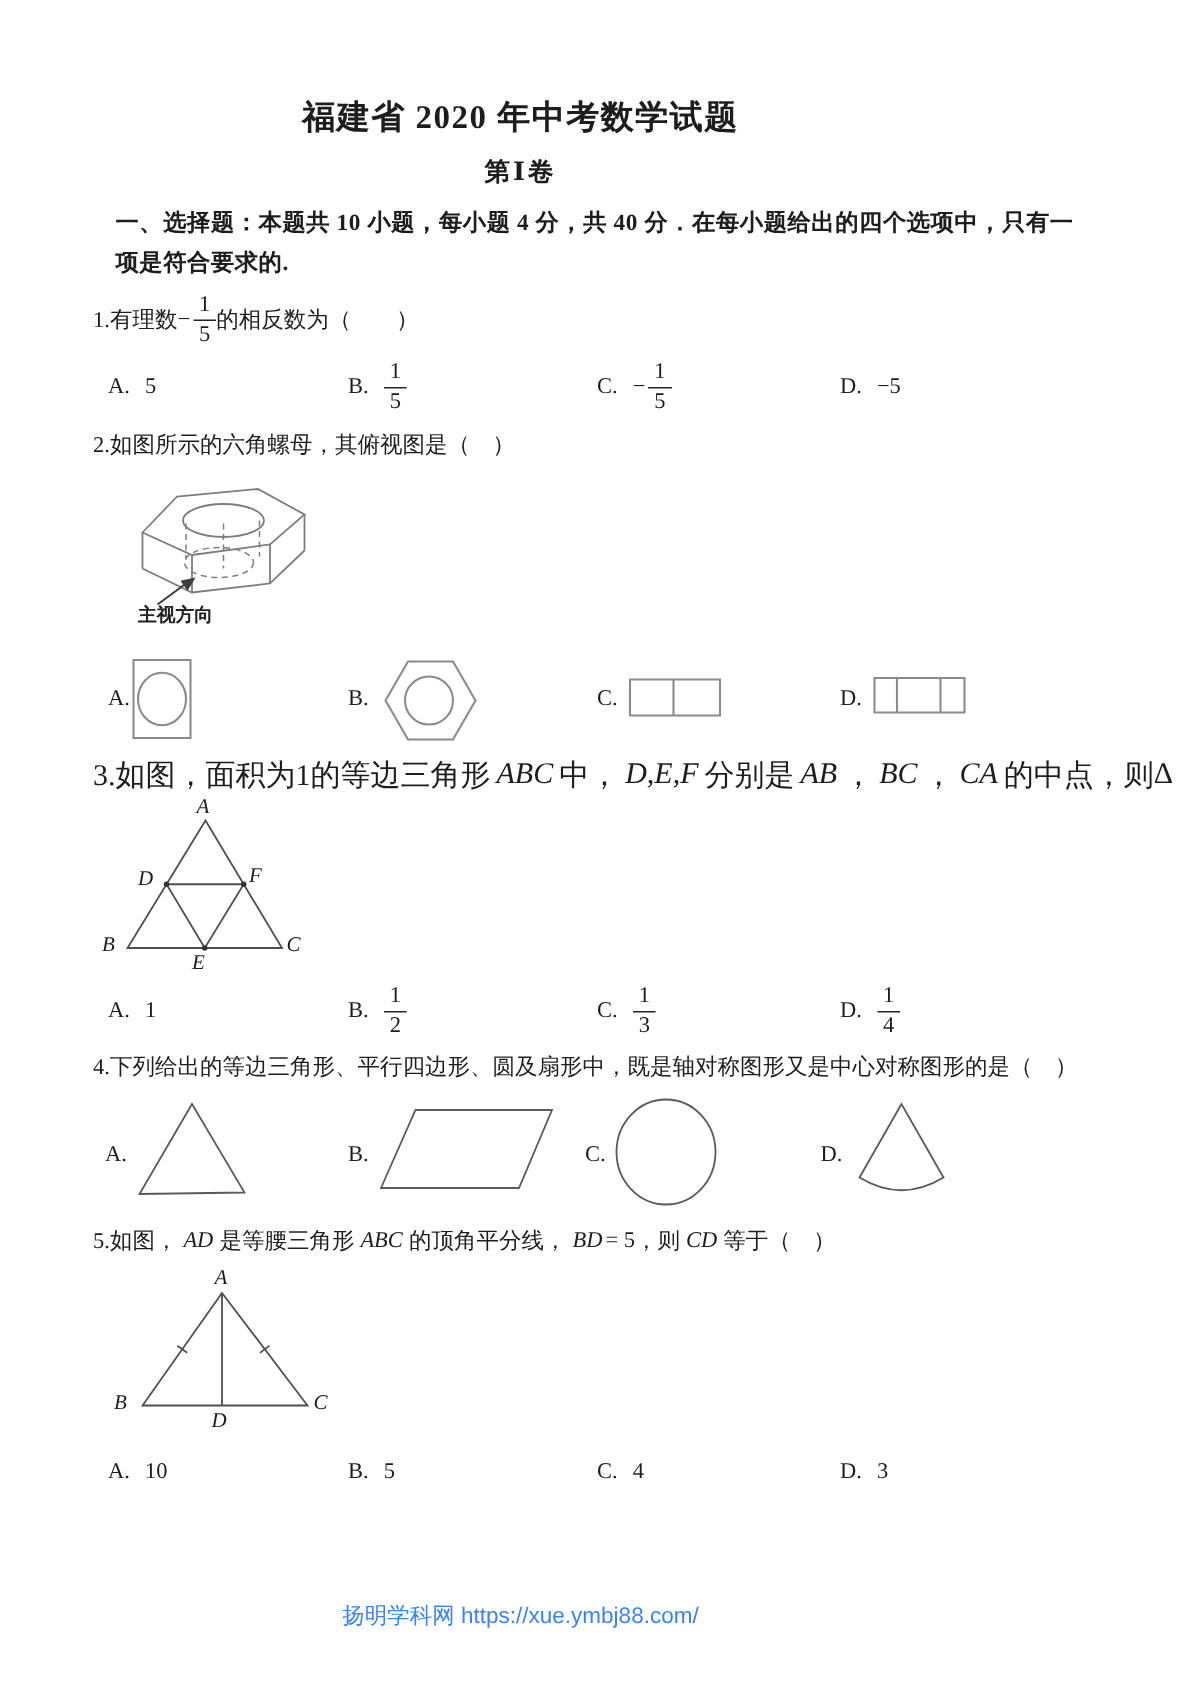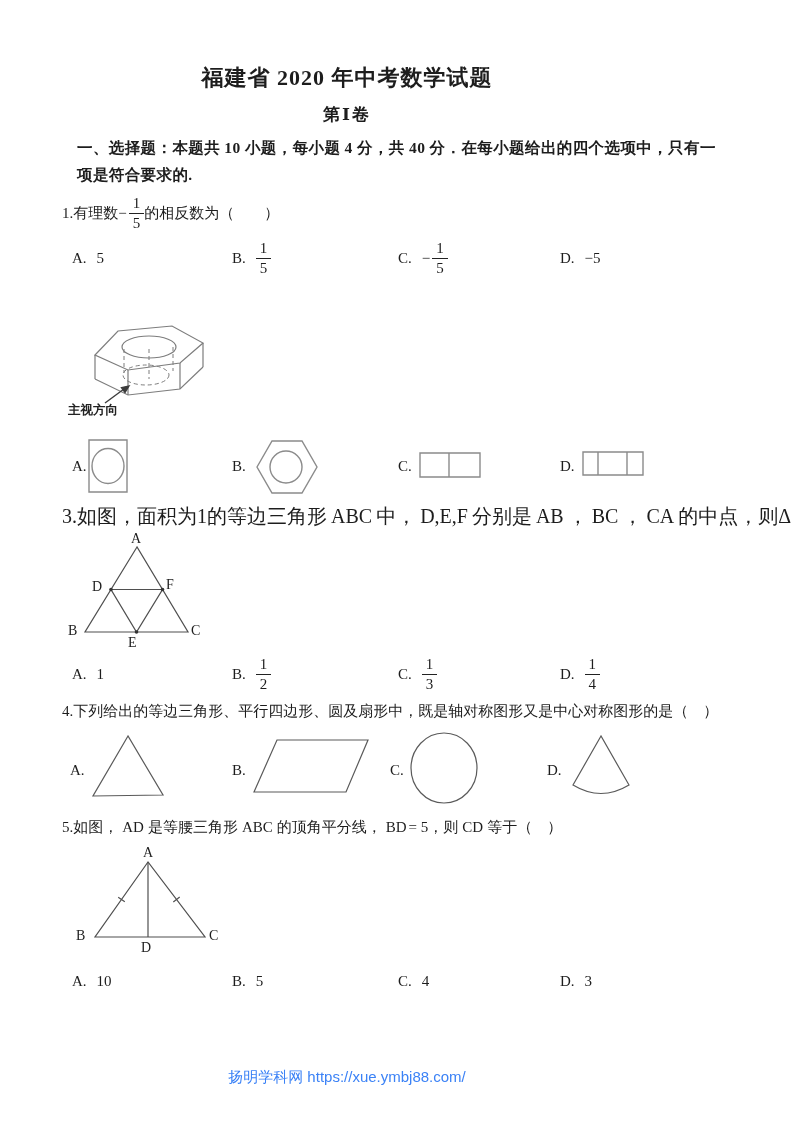--- a/index.html
+++ b/index.html
@@ -4,21 +4,21 @@
 <style>
   html,body{margin:0;padding:0;background:#ffffff;}
   .page{position:relative;width:793px;height:1122px;background:#fff;overflow:hidden;
         font-family:"Liberation Serif","DejaVu Serif",serif;color:#1d1d1d;}
   .abs{position:absolute;}
   .center{left:0;width:694px;text-align:center;}
   .title{top:63px;font-size:22px;font-weight:700;letter-spacing:1px;}
   .subtitle{top:103px;font-size:17px;font-weight:700;letter-spacing:2px;}
   .intro{left:62px;font-size:15.5px;font-weight:700;letter-spacing:.4px;white-space:nowrap;margin-left:15px;}
   .stem{left:62px;font-size:15px;white-space:nowrap;display:flex;align-items:center;}
-  .stem .math, .figlabel{}
+  .stem .math, .figlabel{font-style:italic;}
   .stem .math{margin:0 4px;}
   .frac{display:inline-flex;flex-direction:column;align-items:center;line-height:1.08;font-size:15px;}
   .fnum{display:block;padding:0 4px 1px;border-bottom:1.2px solid #222;}
   .fden{display:block;padding-top:1px;}
   .sign{margin-right:2px;}
   .opt{position:absolute;display:flex;align-items:center;font-size:15px;}
   .opt .lab{margin-right:10px;}
   .optrow-tall{height:44px;}
   .optrow-short{height:20px;}
   .figlabel{font-size:14px;}
@@ -64,38 +64,41 @@
     <span class="frac">
       <span class="fnum">1</span>
       <span class="fden">5</span>
     </span>
   </div>
   <div class="opt optrow-tall" style="left:560px;top:236px">
     <span class="lab">D.</span>
     <span>−5</span>
   </div>
 
+  <div class="abs stem" style="top:287px">
+    <span>2.如图所示的六角螺母，其俯视图是（　）</span>
+  </div>
 
   <svg class="abs" style="left:83px;top:321px" width="130" height="86" viewBox="0 0 130 86">
     <g fill="none" stroke="#7d7d7d" stroke-width="1.2">
       <path d="M12,34 L35,10 L89,5 L120,22 L97,42 L45,49 Z"></path>
       <ellipse cx="66" cy="26" rx="27" ry="11"></ellipse>
       <path d="M12,34 V58 M45,49 V74 M97,42 V68 M120,22 V46"></path>
       <path d="M12,58 L45,74 L97,68 L120,46"></path>
       <g stroke-dasharray="4 3" stroke-width="1">
         <ellipse cx="63" cy="54" rx="23" ry="10"></ellipse>
         <path d="M66,28 V58 M41,28 V52 M90,26 V50"></path>
       </g>
     </g>
     <g stroke="#3c3c3c" stroke-width="1.4" fill="#3c3c3c">
       <line x1="22" y1="82" x2="41" y2="68"></line>
       <polygon points="46,65 42,71.5 38.5,66.6"></polygon>
     </g>
   </svg>
-  <div class="abs nutcaption" style="left:68px;top:402px">主视方向</div>
+  <div class="abs nutcaption" style="left:92px;top:402px">主视方向</div>
 
   <div class="opt optrow-short" style="left:72px;top:456px">
     <span class="lab">A.</span>
   </div>
   <div class="opt optrow-short" style="left:232px;top:456px">
     <span class="lab">B.</span>
   </div>
   <div class="opt optrow-short" style="left:398px;top:456px">
     <span class="lab">C.</span>
   </div>

